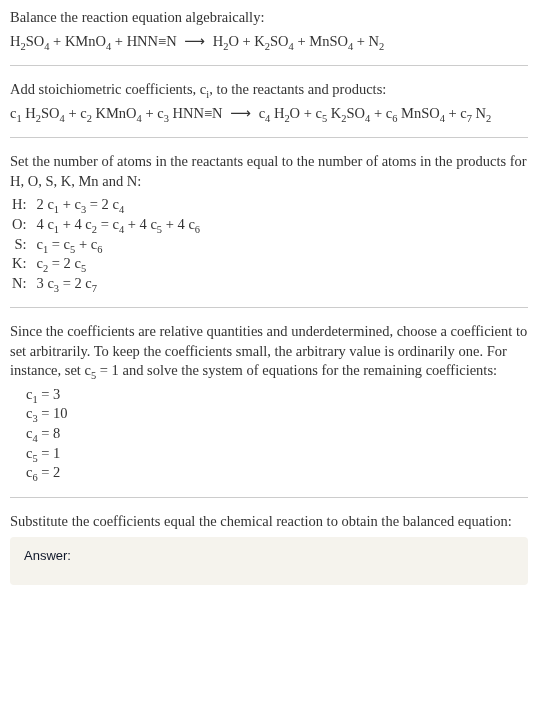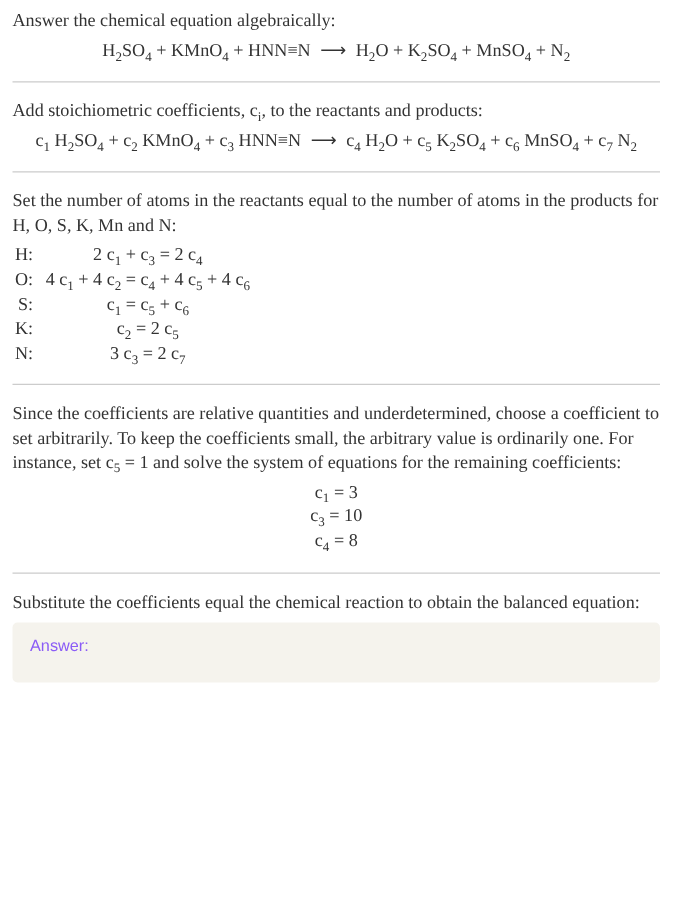--- a/index.html
+++ b/index.html
@@ -16,21 +16,20 @@
     margin-bottom: 4px;
   }
   hr.rule {
     border: none;
     border-top: 1px solid #cccccc;
     margin: 14px 0 14px 0;
   }
   .eq {
     font-family: Georgia, 'Times New Roman', serif;
     white-space: nowrap;
-    text-align: center;
   }
   .sub {
     font-size: 0.72em;
     vertical-align: sub;
     line-height: 0;
   }
   .it {
   }
   .arrow {
     padding: 0 4px;
@@ -48,45 +47,46 @@
     text-align: right;
     padding-right: 10px;
     white-space: nowrap;
   }
   .teq {
     display: table-cell;
     white-space: nowrap;
   }
   .clist {
     margin-top: 2px;
+    margin-left: 16px;
   }
   .clist div {
     line-height: 1.35;
   }
   .answerbox {
     background: #f5f3ed;
     border-radius: 4px;
     padding: 10px 14px 14px 14px;
     margin-top: 6px;
   }
   .answerlabel {
     font-family: -apple-system, BlinkMacSystemFont, 'Segoe UI', Arial, sans-serif;
     font-size: 13px;
-    color: #8b5cf6;
+    color: #0f172a;
     margin-bottom: 6px;
   }
   .answereq {
     padding-left: 22px;
     white-space: nowrap;
   }
 </style>
 </head>
 <body>
 
-<div class="section">Answer the chemical equation algebraically:</div>
+<div class="section">Balance the reaction equation algebraically:</div>
 <div class="section eq">H<span class="sub">2</span>SO<span class="sub">4</span> + KMnO<span class="sub">4</span> + HNN≡N <span class="arrow">⟶</span> H<span class="sub">2</span>O + K<span class="sub">2</span>SO<span class="sub">4</span> + MnSO<span class="sub">4</span> + N<span class="sub">2</span></div>
 
 <hr class="rule">
 
 <div class="section">Add stoichiometric coefficients, <span class="it">c<span class="sub">i</span></span>, to the reactants and products:</div>
 <div class="section eq"><span class="it">c</span><span class="sub">1</span> H<span class="sub">2</span>SO<span class="sub">4</span> + <span class="it">c</span><span class="sub">2</span> KMnO<span class="sub">4</span> + <span class="it">c</span><span class="sub">3</span> HNN≡N <span class="arrow">⟶</span> <span class="it">c</span><span class="sub">4</span> H<span class="sub">2</span>O + <span class="it">c</span><span class="sub">5</span> K<span class="sub">2</span>SO<span class="sub">4</span> + <span class="it">c</span><span class="sub">6</span> MnSO<span class="sub">4</span> + <span class="it">c</span><span class="sub">7</span> N<span class="sub">2</span></div>
 
 <hr class="rule">
 
 <div class="section">Set the number of atoms in the reactants equal to the number of atoms in the products for H, O, S, K, Mn and N:</div>
@@ -113,20 +113,22 @@
   </div>
 </div>
 
 <hr class="rule">
 
 <div class="section">Since the coefficients are relative quantities and underdetermined, choose a coefficient to set arbitrarily. To keep the coefficients small, the arbitrary value is ordinarily one. For instance, set <span class="it">c</span><span class="sub">5</span> = 1 and solve the system of equations for the remaining coefficients:</div>
 <div class="clist">
   <div class="eq"><span class="it">c</span><span class="sub">1</span> = 3</div>
   <div class="eq"><span class="it">c</span><span class="sub">3</span> = 10</div>
   <div class="eq"><span class="it">c</span><span class="sub">4</span> = 8</div>
+  <div class="eq"><span class="it">c</span><span class="sub">5</span> = 1</div>
+  <div class="eq"><span class="it">c</span><span class="sub">6</span> = 2</div>
 </div>
 
 <hr class="rule">
 
 <div class="section">Substitute the coefficients equal the chemical reaction to obtain the balanced equation:</div>
 
 <div class="answerbox">
   <div class="answerlabel">Answer:</div>
 </div>
 

